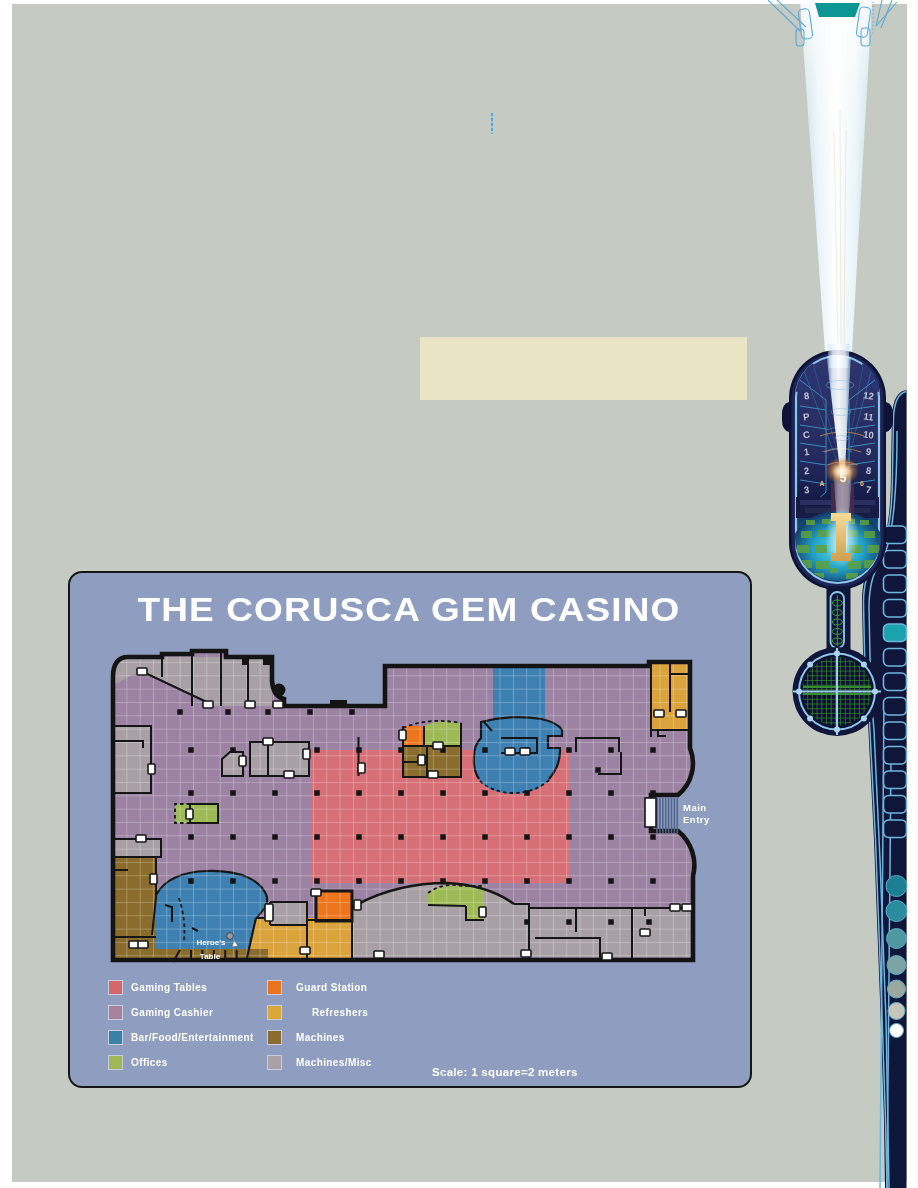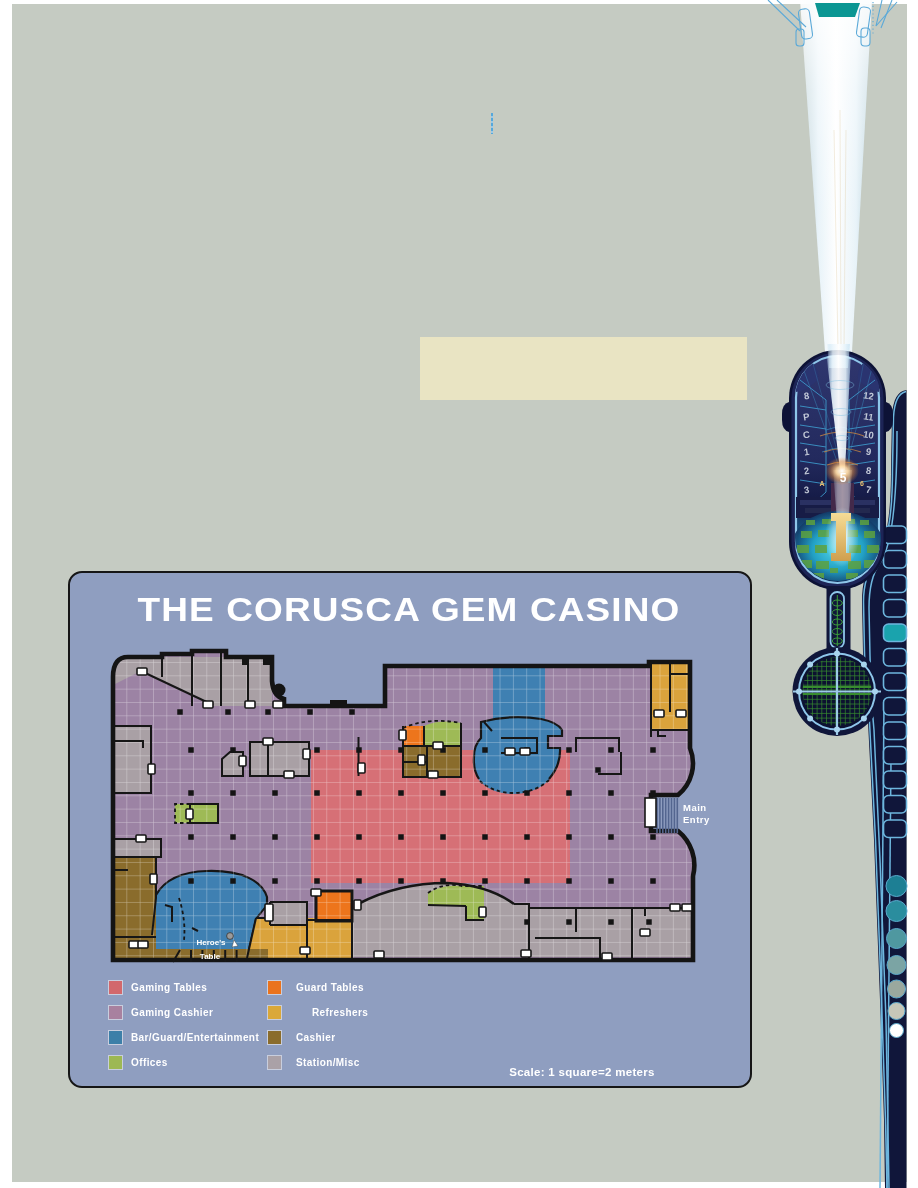--- a/index.html
+++ b/index.html
@@ -490,25 +490,25 @@
 <text x="211" y="945" font-family="Liberation Sans" font-size="8" font-weight="bold" fill="#ffffff" text-anchor="middle">Heroe's</text>
     <text x="210" y="959" font-family="Liberation Sans" font-size="8" font-weight="bold" fill="#ffffff" text-anchor="middle">Table</text>
     <circle cx="230" cy="936" r="3.4" fill="#9a9a9a" stroke="#333" stroke-width="0.8"></circle>
     <path d="M 232,947 L 234,940 L 238,946 Z" fill="#ffffff" stroke="#444" stroke-width="0.5"></path>
   </svg>
 <div style="position:absolute;left:109px;top:981px;width:13px;height:13px;background:#d2686c;outline:1px solid #c8cede"></div>
 <div class="lg" style="left:131px;top:982px">Gaming Tables</div>
 <div style="position:absolute;left:109px;top:1006px;width:13px;height:13px;background:#a8819f;outline:1px solid #c8cede"></div>
 <div class="lg" style="left:131px;top:1007px">Gaming Cashier</div>
 <div style="position:absolute;left:109px;top:1031px;width:13px;height:13px;background:#3c7fa8;outline:1px solid #c8cede"></div>
-<div class="lg" style="left:131px;top:1032px">Bar/Guard/Entertainment</div>
+<div class="lg" style="left:131px;top:1032px">Bar/Food/Entertainment</div>
 <div style="position:absolute;left:109px;top:1056px;width:13px;height:13px;background:#9db854;outline:1px solid #c8cede"></div>
 <div class="lg" style="left:131px;top:1057px">Offices</div>
 <div style="position:absolute;left:268px;top:981px;width:13px;height:13px;background:#ea731d;outline:1px solid #c8cede"></div>
-<div class="lg" style="left:296px;top:982px">Guard Tables</div>
+<div class="lg" style="left:296px;top:982px">Guard Station</div>
 <div style="position:absolute;left:268px;top:1006px;width:13px;height:13px;background:#daa839;outline:1px solid #c8cede"></div>
 <div class="lg" style="left:312px;top:1007px">Refreshers</div>
 <div style="position:absolute;left:268px;top:1031px;width:13px;height:13px;background:#8a6c2c;outline:1px solid #c8cede"></div>
-<div class="lg" style="left:296px;top:1032px">Cashier</div>
+<div class="lg" style="left:296px;top:1032px">Machines</div>
 <div style="position:absolute;left:268px;top:1056px;width:13px;height:13px;background:#aaa1a7;outline:1px solid #c8cede"></div>
-<div class="lg" style="left:296px;top:1057px">Station/Misc</div>
-
-<div style="position:absolute;left:432px;top:1066px;width:300px;text-align:center;font-size:11.5px;font-weight:bold;color:#fff;letter-spacing:0.3px">Scale: 1 square=2 meters</div>
+<div class="lg" style="left:296px;top:1057px">Machines/Misc</div>
+
+<div style="position:absolute;left:432px;top:1066px;width:300px;text-align:left;font-size:11.5px;font-weight:bold;color:#fff;letter-spacing:0.3px">Scale: 1 square=2 meters</div>
 
 </body></html>

